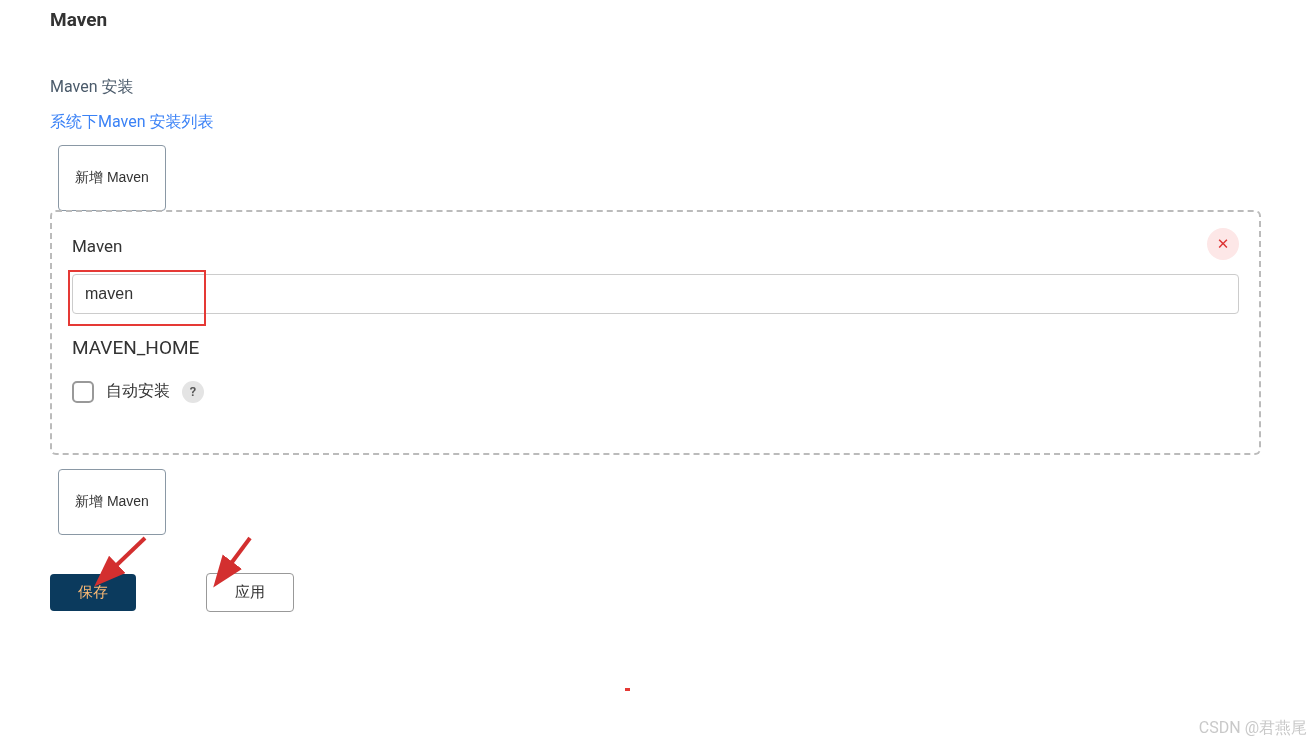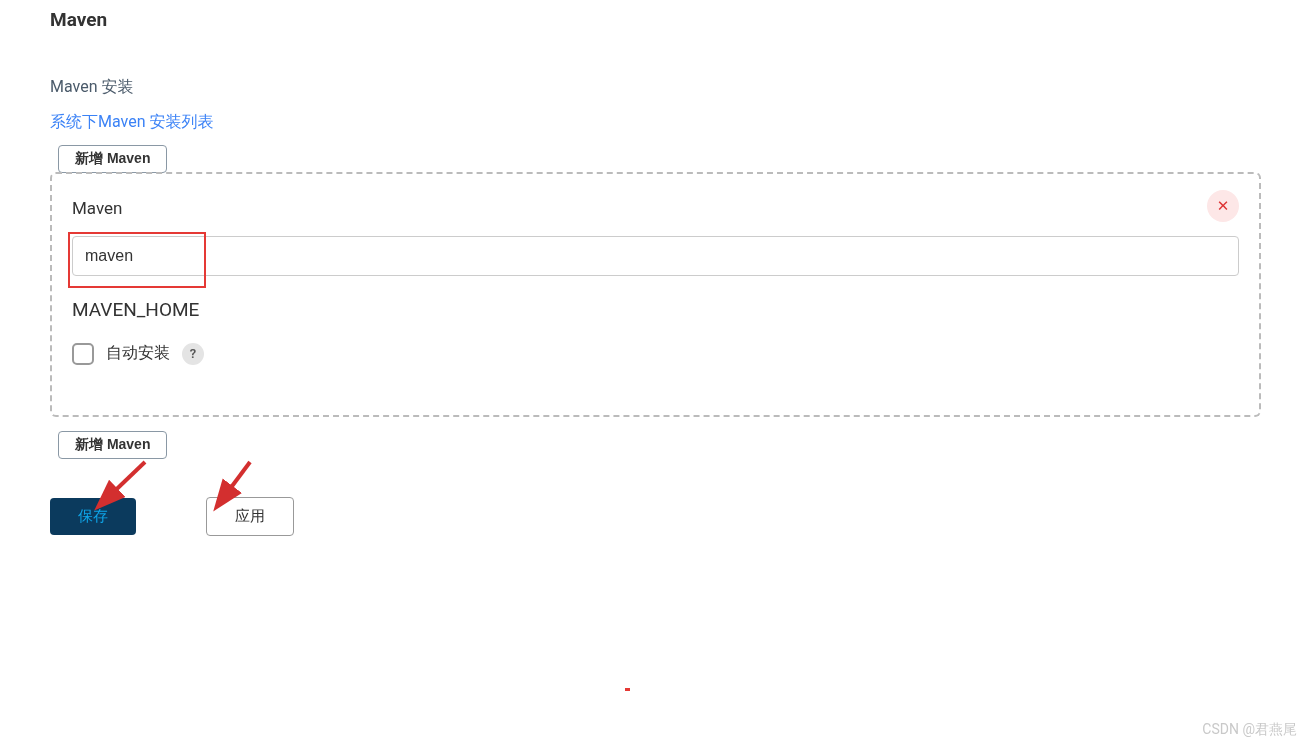--- a/index.html
+++ b/index.html
@@ -25,28 +25,28 @@
       color: #4a5a6a;
       margin-bottom: 14px;
     }
     .description {
       font-size: 16px;
       color: #3b82f6;
       margin-bottom: 12px;
     }
     .btn-outline {
       display: inline-block;
-      padding: 4px 16px;
+      padding: 23px 16px;
       border: 1px solid #8a98a5;
       background: #fff;
       color: #333;
       font-size: 14px;
       border-radius: 4px;
       cursor: pointer;
-      font-weight: 700;
+      font-weight: 400;
     }
     .dashed-box {
       border: 2px dashed #bbb;
       border-radius: 6px;
       padding: 22px 20px 50px 20px;
       margin-top: 0;
       margin-bottom: 14px;
       position: relative;
     }
     .entry-header {
@@ -143,21 +143,21 @@
     .footer-actions {
       margin-top: 38px;
       display: flex;
       gap: 22px;
       align-items: center;
       position: relative;
     }
     .btn-primary {
       padding: 9px 28px;
       background: #0b3a5d;
-      color: #0ea5e9;
+      color: #fdba74;
       border: none;
       border-radius: 4px;
       font-size: 15px;
       cursor: pointer;
       font-weight: 500;
     }
     .btn-secondary {
       padding: 9px 28px;
       background: #fff;
       color: #333;
@@ -168,23 +168,23 @@
       font-weight: 500;
       margin-left: 48px;
     }
     .arrow {
       position: absolute;
       pointer-events: none;
     }
     .watermark {
       position: fixed;
       bottom: 12px;
-      right: 14px;
+      right: 4px;
       color: #c9c9c9;
-      font-size: 14px;
+      font-size: 16px;
     }
     .top-button-wrap {
       margin-bottom: -1px;
       padding-left: 8px;
     }
     .bottom-button-wrap {
       padding-left: 8px;
     }
     .red-dot {
       position: absolute;

